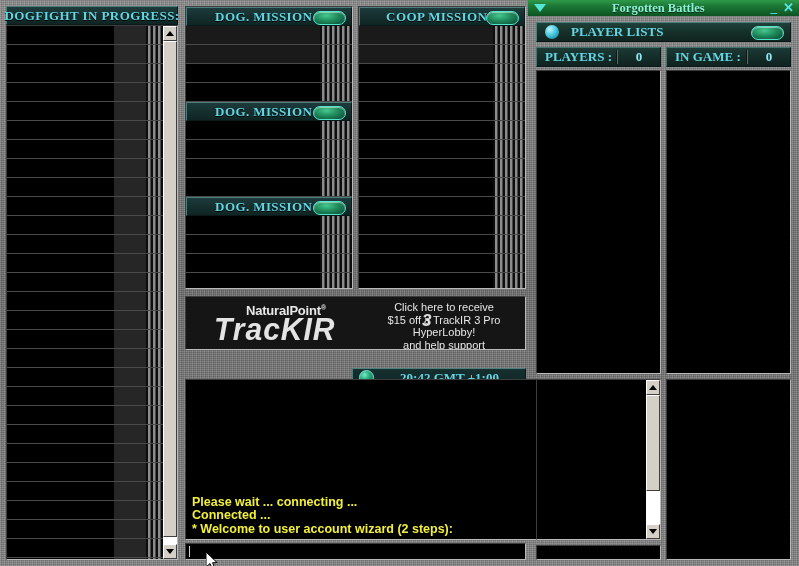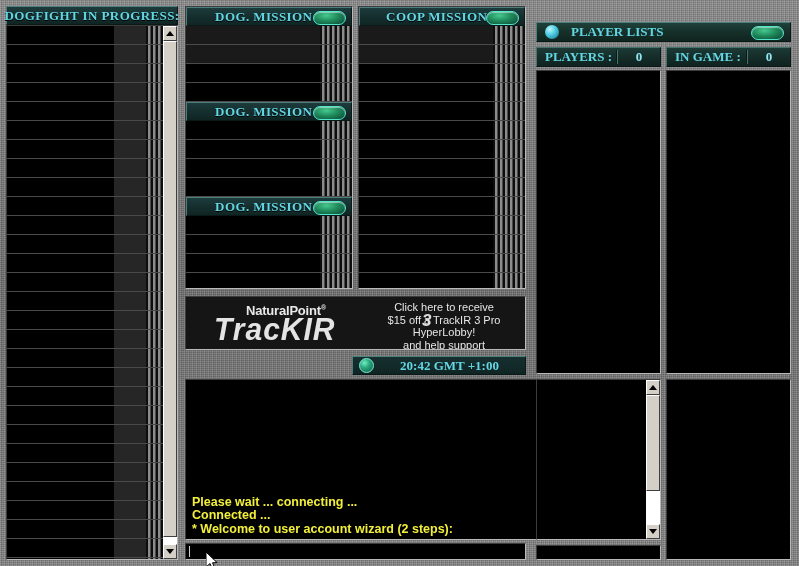--- a/index.html
+++ b/index.html
@@ -515,21 +515,21 @@
     <div class="tir">TracKIR</div>
     <div class="three">3</div>
     <div class="promo">
       <div>Click here to receive</div>
       <div>$15 off a TrackIR 3 Pro</div>
       <div>HyperLobby!</div>
       <div>and help support</div>
     </div>
   </div>
 
-  <div class="clockbar" style="left:352px;top:356px;width:174px;justify-content:flex-end;">
+  <div class="clockbar" style="left:352px;top:368px;width:174px;justify-content:flex-end;">
     <span class="globe"></span>
     <span class="t">20:42 GMT +1:00</span>
   </div>
 
   <div class="inset" style="position:absolute;left:185px;top:379px;width:412px;height:161px;">
     <div id="chatbody" style="left:0;top:0;right:14px;bottom:0;">
       <div id="chatlines">
           <div>Please wait ... connecting ...</div>
           <div>Connected ...</div>
           <div>* Welcome to user account wizard (2 steps):</div>
@@ -549,20 +549,28 @@
   </div>
 
   <div class="inset" style="position:absolute;left:185px;top:543px;width:341px;height:17px;">
     <div id="chatinput" style="position:absolute;inset:0;" title="">
       <div id="caret" style="left:3px;top:2px;bottom:2px;"></div>
     </div>
   </div>
 
   <div id="win" style="left:528px;top:0;width:271px;height:566px;">
 
+    <div id="wintitle">
+      <span class="tri"></span>
+      <span class="txt">Forgotten Battles</span>
+      <span class="btns">
+        <span>_</span>
+        <span>✕</span>
+      </span>
+    </div>
 
     <div class="subhdr" style="left:8px;top:22px;width:255px;">
       <span class="orb"></span>
       <span class="lbl">PLAYER LISTS</span>
       <span class="pill" style="right:6px;top:3px;"></span>
     </div>
 
     <div class="cntbox" style="left:8px;top:47px;width:125px;">
       <span class="k">PLAYERS :</span>
       <span class="vsep" style="right:42px;"></span>

